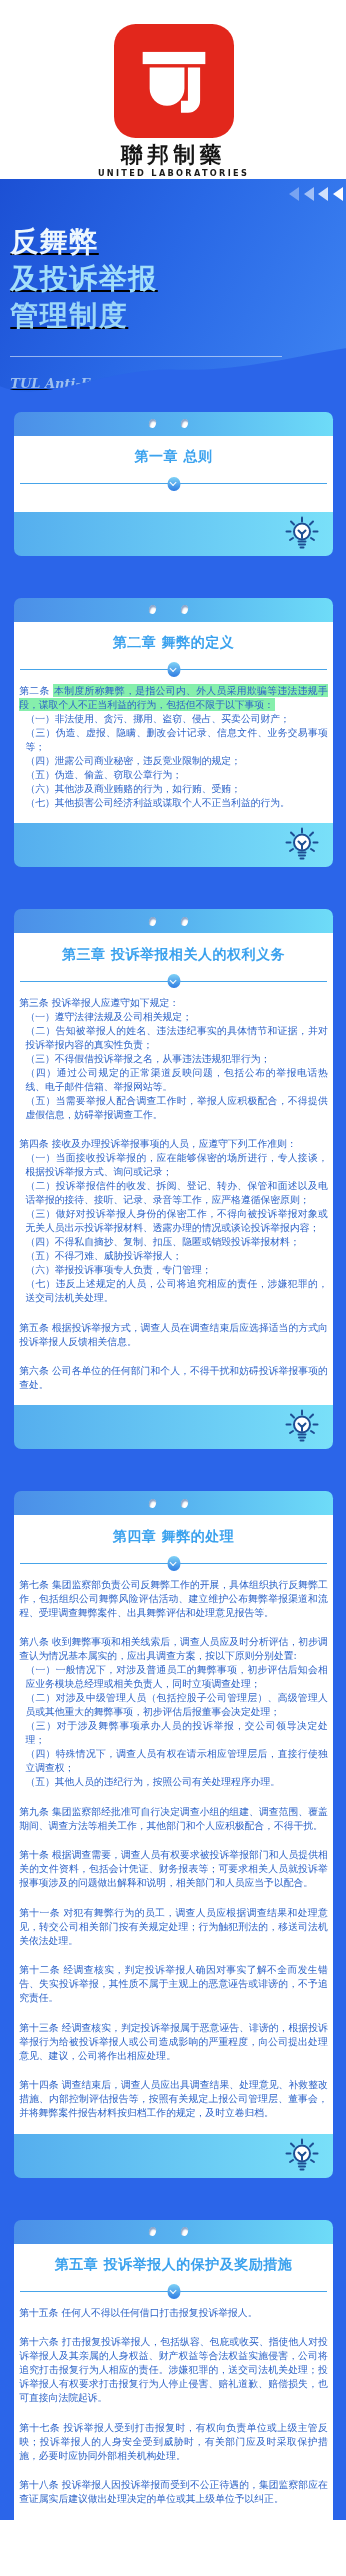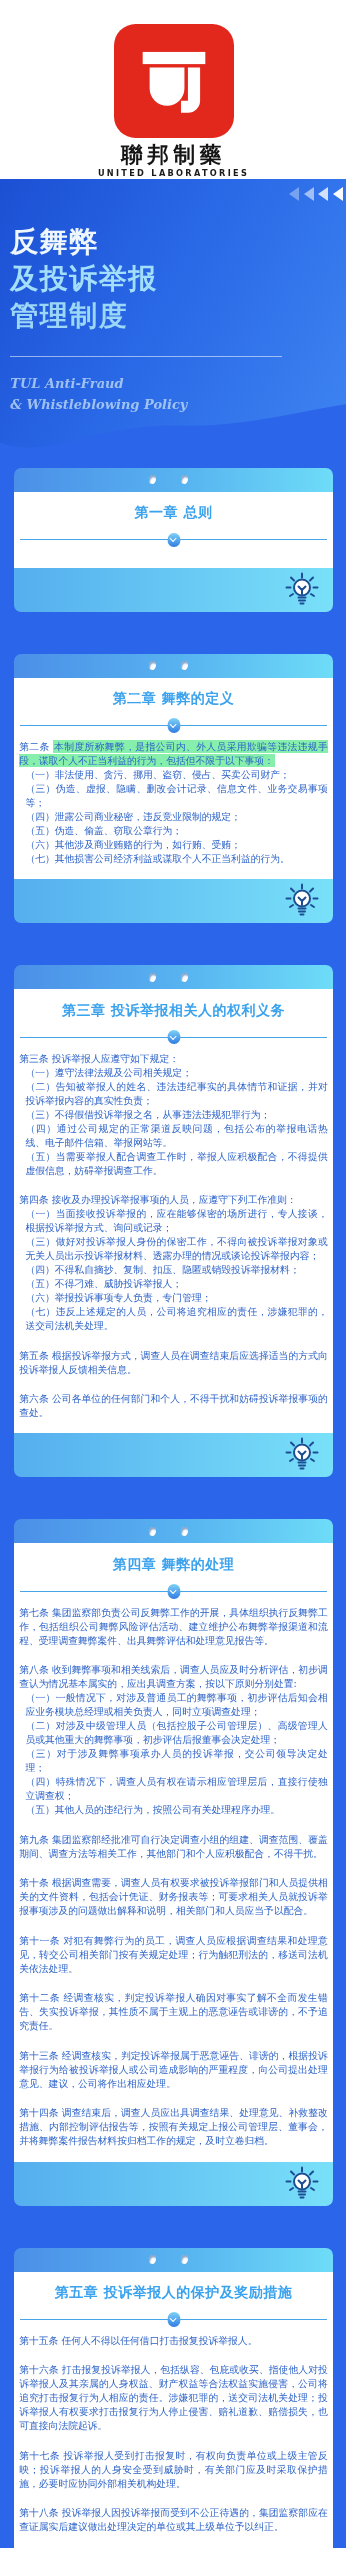--- a/index.html
+++ b/index.html
@@ -4,21 +4,21 @@
 <style>
   html,body{margin:0;padding:0;}
   body{width:347px;margin:0 auto;background:#ffffff;font-family:"DejaVu Sans","Liberation Sans",sans-serif;}
   
   .top-header{height:179px;background:#ffffff;display:flex;flex-direction:column;align-items:center;justify-content:flex-start;}
   .logo-box{margin-top:24px;width:120px;height:114px;background:#e2271c;border-radius:21.6px;display:flex;align-items:center;justify-content:center;}
   .logo-box svg{width:92px;height:87px;}
   .company-zh{margin-top:5.2px;font-size:21.6px;font-weight:700;letter-spacing:4.6px;color:#151515;line-height:1.1;}
   .company-en{margin-top:1.5px;font-size:8.2px;font-weight:700;letter-spacing:2.3px;color:#1a1a1a;text-align:center;}
   
-  .hero{position:relative;height:289px;background:linear-gradient(118deg,#1c50d4 0%,#2968e6 45%,#3f85f2 100%);overflow:hidden;}
+  .hero{position:relative;height:233px;background:linear-gradient(118deg,#1c50d4 0%,#2968e6 45%,#3f85f2 100%);overflow:hidden;text-decoration:underline;}
   .hero-arrows{position:absolute;top:8.2px;right:4.1px;display:flex;gap:4.6px;}
   .hero-arrows i{width:0;height:0;border-top:7.7px solid transparent;border-bottom:7.7px solid transparent;border-right:10.8px solid #ffffff;display:block;}
   .hero-arrows i:nth-child(1){opacity:.35}.hero-arrows i:nth-child(2){opacity:.55}
   .hero-arrows i:nth-child(3){opacity:.78}.hero-arrows i:nth-child(4){opacity:.98}
   .hero-title{padding:44px 0 0 10.3px;font-weight:800;font-size:28px;line-height:37px;letter-spacing:1.5px;}
   .hero-title .t1{color:#edf7fd;}
   .hero-title .t2{color:#a3dffa;}
   .hero-title .t3{color:#9cd7f8;}
   .hero-line{margin:21.6px 0 0 10.3px;width:272px;height:1px;background:rgba(228,240,252,.6);}
   .hero-sub{margin:17.5px 0 0 10.3px;font-family:"DejaVu Serif","Liberation Serif",serif;font-style:italic;font-weight:700;font-size:13px;line-height:20.6px;color:rgba(186,214,243,.82);}
@@ -172,20 +172,21 @@
         </div>
         <div class="card-paras">
             <p class="para">第三条 投诉举报人应遵守如下规定：</p>
             <p class="item">（一）遵守法律法规及公司相关规定；</p>
             <p class="item">（二）告知被举报人的姓名、违法违纪事实的具体情节和证据，并对投诉举报内容的真实性负责；</p>
             <p class="item">（三）不得假借投诉举报之名，从事违法违规犯罪行为；</p>
             <p class="item">（四）通过公司规定的正常渠道反映问题，包括公布的举报电话热线、电子邮件信箱、举报网站等。</p>
             <p class="item">（五）当需要举报人配合调查工作时，举报人应积极配合，不得提供虚假信息，妨碍举报调查工作。</p>
             <p class="para gap">第四条 接收及办理投诉举报事项的人员，应遵守下列工作准则：</p>
             <p class="item">（一）当面接收投诉举报的，应在能够保密的场所进行，专人接谈，根据投诉举报方式、询问或记录；</p>
+            <p class="item">（二）投诉举报信件的收发、拆阅、登记、转办、保管和面述以及电话举报的接待、接听、记录、录音等工作，应严格遵循保密原则；</p>
             <p class="item">（三）做好对投诉举报人身份的保密工作，不得向被投诉举报对象或无关人员出示投诉举报材料、透露办理的情况或谈论投诉举报内容；</p>
             <p class="item">（四）不得私自摘抄、复制、扣压、隐匿或销毁投诉举报材料；</p>
             <p class="item">（五）不得刁难、威胁投诉举报人；</p>
             <p class="item">（六）举报投诉事项专人负责，专门管理；</p>
             <p class="item">（七）违反上述规定的人员，公司将追究相应的责任，涉嫌犯罪的，送交司法机关处理。</p>
             <p class="para gap">第五条 根据投诉举报方式，调查人员在调查结束后应选择适当的方式向投诉举报人反馈相关信息。</p>
             <p class="para gap">第六条 公司各单位的任何部门和个人，不得干扰和妨碍投诉举报事项的查处。</p>
           </div>
       </div>
       <div class="card-footer">

